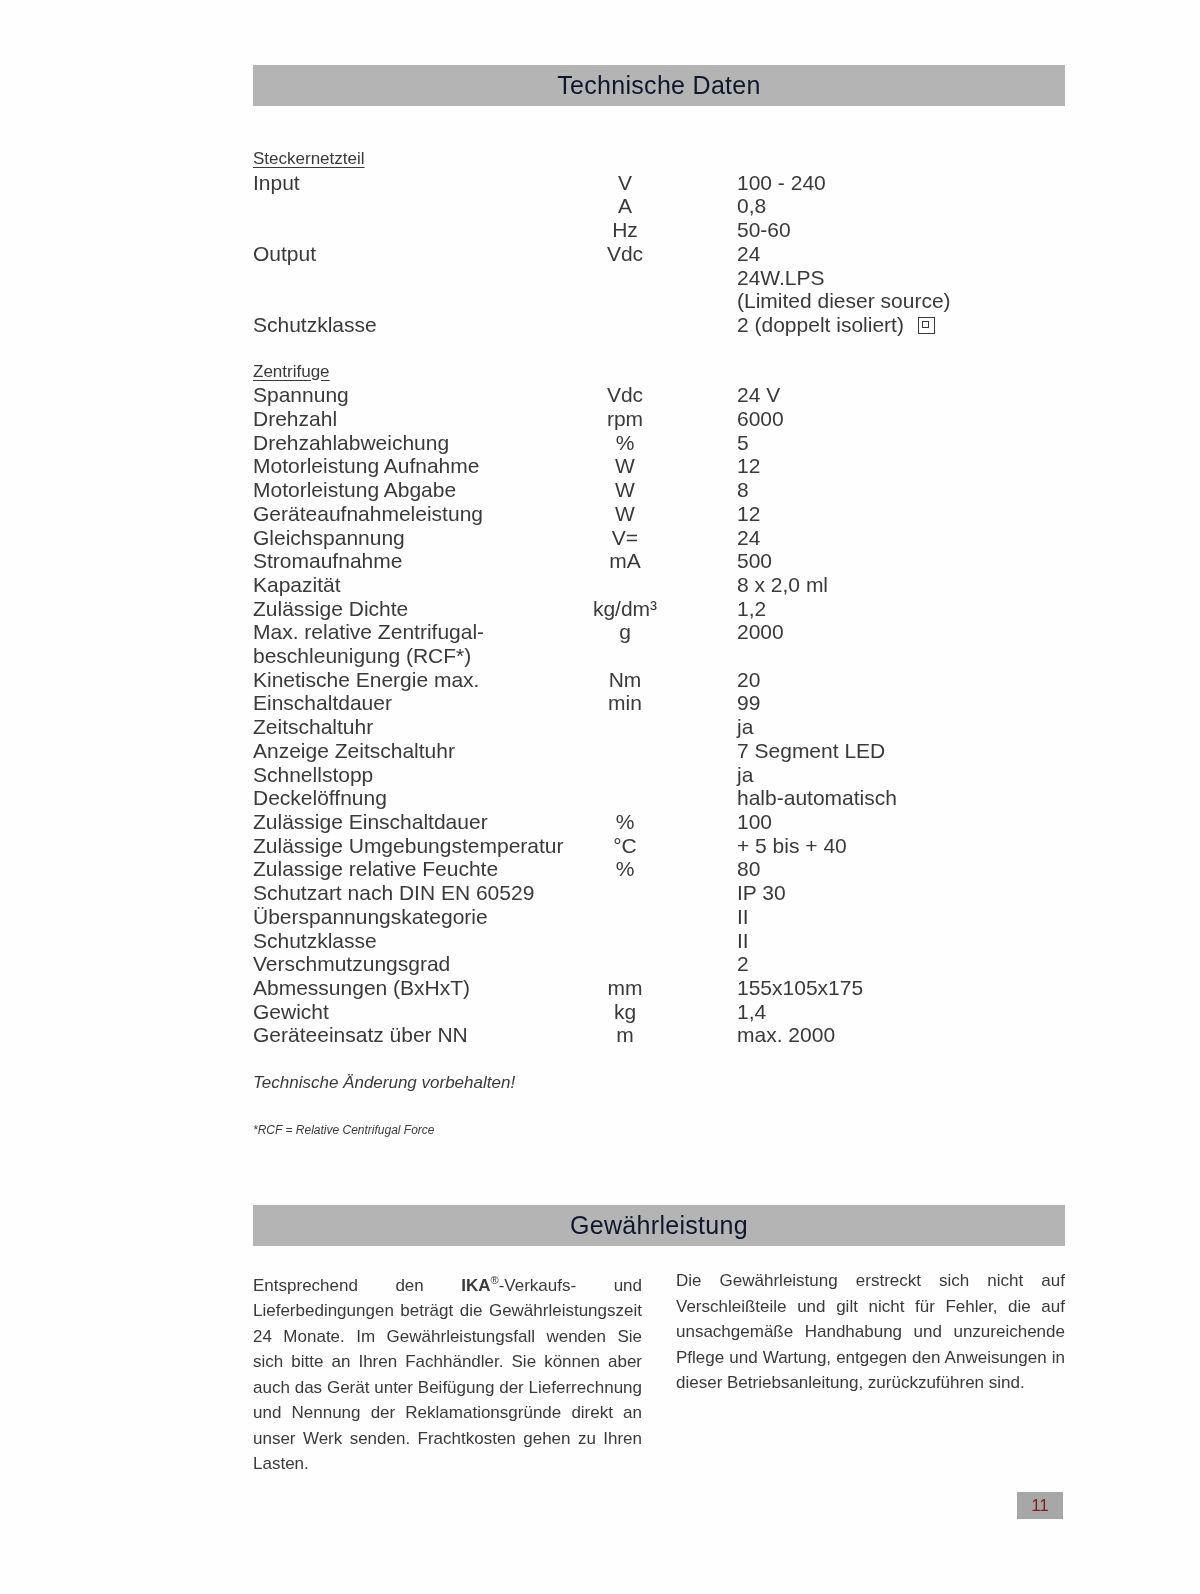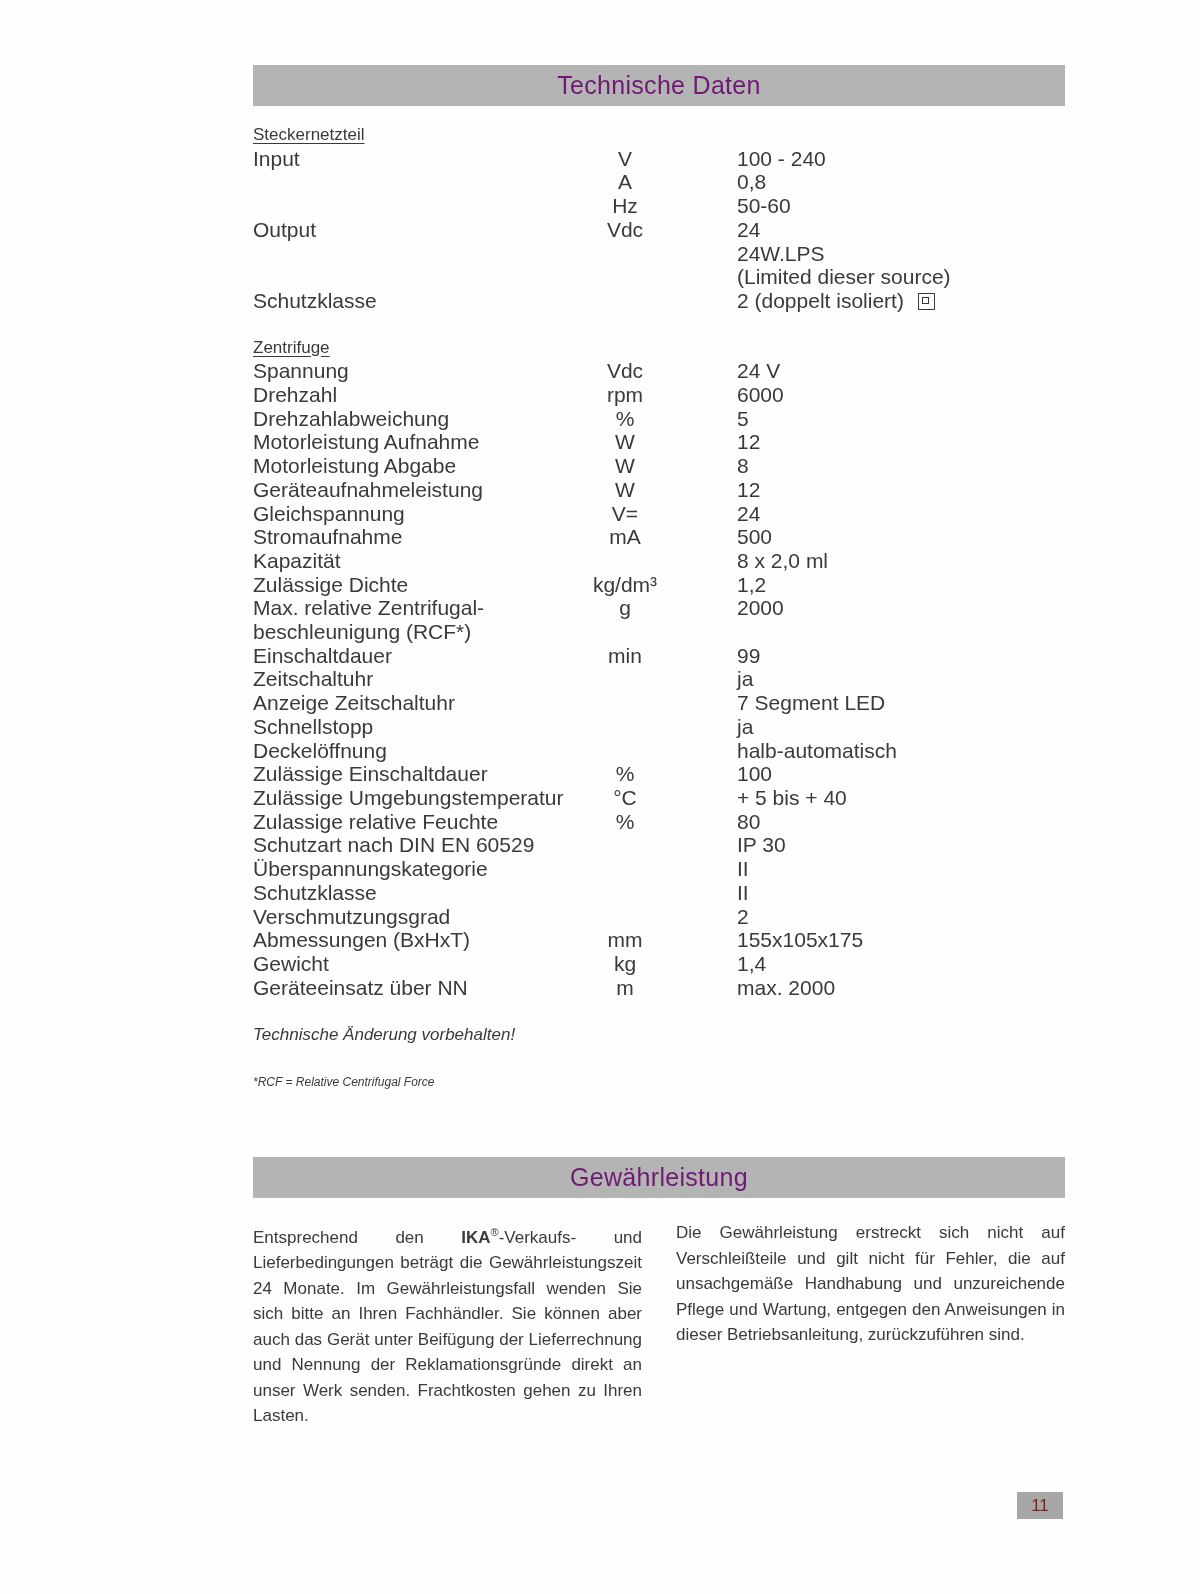--- a/index.html
+++ b/index.html
@@ -27,24 +27,24 @@
     height: 41px;
     background: #b4b4b4;
     display: flex;
     align-items: center;
     justify-content: center;
   }
   .bar-top { margin-top: 65px; }
   .bar-warranty { margin-top: 68px; }
   .section-title {
     font-size: 25px;
-    color: #701a75;
+    color: #0f172a;
     letter-spacing: 0.3px;
   }
-  .specs { margin-top: 17px; }
+  .specs { margin-top: 41px; }
   .spec-group { margin-top: 0; }
   .spec-group + .spec-group { margin-top: 23px; }
   .spec-heading {
     font-size: 17px;
     line-height: 23.7px;
     text-decoration: underline;
     text-underline-offset: 3px;
   }
   .spec-row {
     display: grid;
@@ -209,20 +209,25 @@
             <div class="c-unit">kg/dm³</div>
             <div class="c-value"><span>1,2</span></div>
           </div>
           <div class="spec-row">
             <div class="c-label">Max. relative Zentrifugal-
 beschleunigung (RCF*)</div>
             <div class="c-unit">g</div>
             <div class="c-value"><span>2000</span></div>
           </div>
           <div class="spec-row">
+            <div class="c-label">Kinetische Energie max.</div>
+            <div class="c-unit">Nm</div>
+            <div class="c-value"><span>20</span></div>
+          </div>
+          <div class="spec-row">
             <div class="c-label">Einschaltdauer</div>
             <div class="c-unit">min</div>
             <div class="c-value"><span>99</span></div>
           </div>
           <div class="spec-row">
             <div class="c-label">Zeitschaltuhr</div>
             <div class="c-unit"></div>
             <div class="c-value"><span>ja</span></div>
           </div>
           <div class="spec-row">

